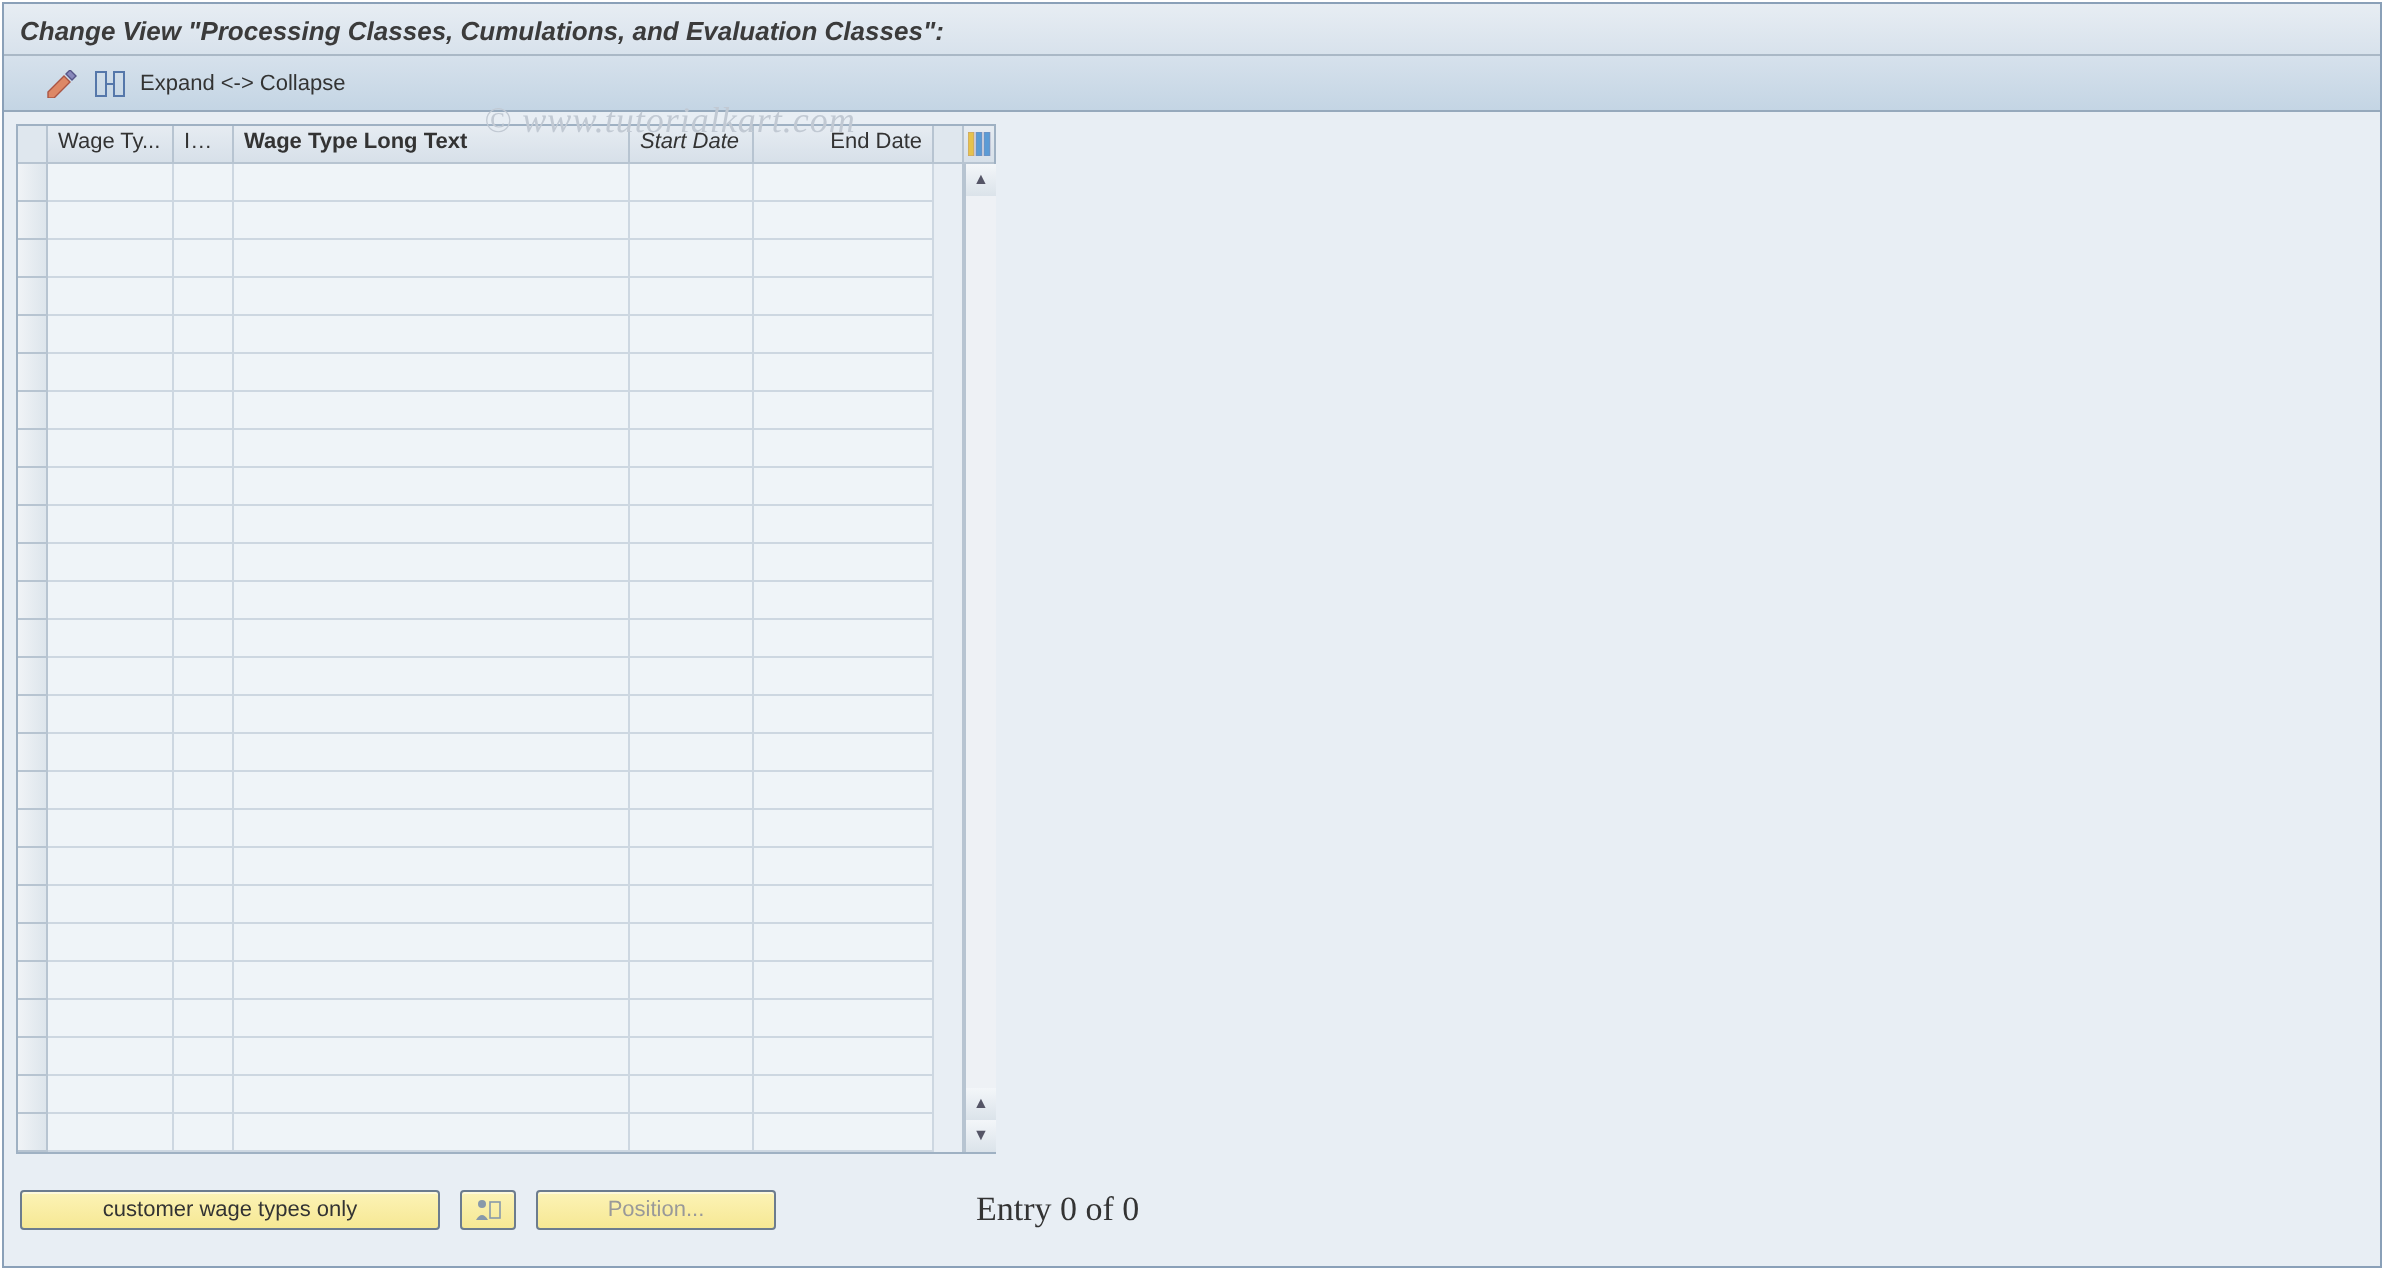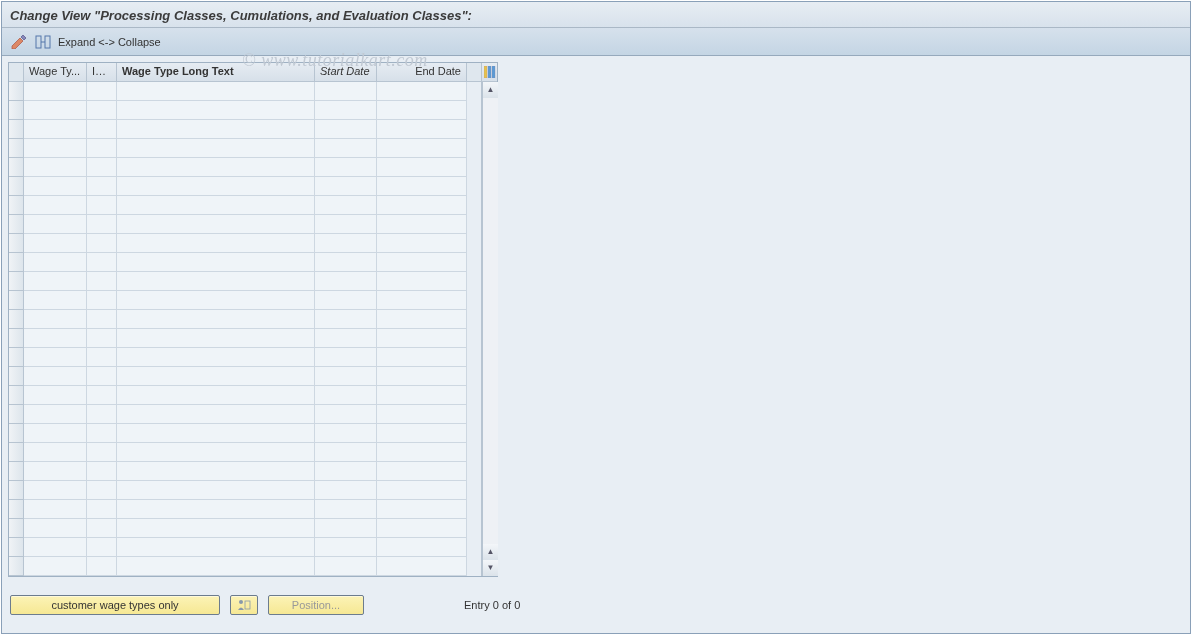--- a/index.html
+++ b/index.html
@@ -25,21 +25,21 @@
       border-bottom: 1px solid #aab8c6;
       padding: 6px 8px 4px 8px;
       font-style: italic;
       font-weight: bold;
       font-size: 13px;
       color: #3b3b3b;
     }
     .toolbar {
       background: linear-gradient(#d6e1ec, #c4d5e4);
       border-bottom: 1px solid #96a9bc;
-      padding: 4px 8px;
+      padding: 4px 20px;
       display: flex;
       align-items: center;
       gap: 6px;
       height: 28px;
     }
     .toolbar .icon-btn {
       width: 18px;
       height: 18px;
       display: inline-flex;
       align-items: center;
@@ -188,23 +188,24 @@
       justify-content: center;
       gap: 6px;
       box-shadow: inset 0 1px 0 rgba(255,255,255,0.5);
     }
     .sap-button.disabled {
       color: #999;
       cursor: default;
     }
     .sap-button.small { padding: 0 6px; }
     .entry-text {
-      font-size: 11px;
+      font-size: 17px;
       color: #333;
       margin-left: 90px;
+      font-family: Liberation Serif, serif;
     }
   </style>
 </head>
 <body>
 
 <div class="outer-border">
   <div class="title-bar">Change View "Processing Classes, Cumulations, and Evaluation Classes":</div>
 
   <div class="toolbar">
     <span class="icon-btn">
@@ -468,17 +469,17 @@
 
     <div class="bottom-buttons">
       <button class="sap-button" style="width:210px;">customer wage types only</button>
       <button class="sap-button small">
         <svg width="14" height="12" viewBox="0 0 14 12">
           <circle cx="4" cy="3" r="2" fill="#8899aa"></circle>
           <path d="M1 11 Q4 6 7 11 Z" fill="#8899aa"></path>
           <rect x="8" y="2" width="5" height="8" fill="none" stroke="#8899aa" stroke-width="0.8"></rect>
         </svg>
       </button>
-      <button class="sap-button disabled" style="width:96px;">Position...</button>
+      <button class="sap-button disabled" style="width:120px;">Position...</button>
       <span class="entry-text">Entry 0 of 0</span>
     </div>
   </div>
 </div>
 
 </body></html>

